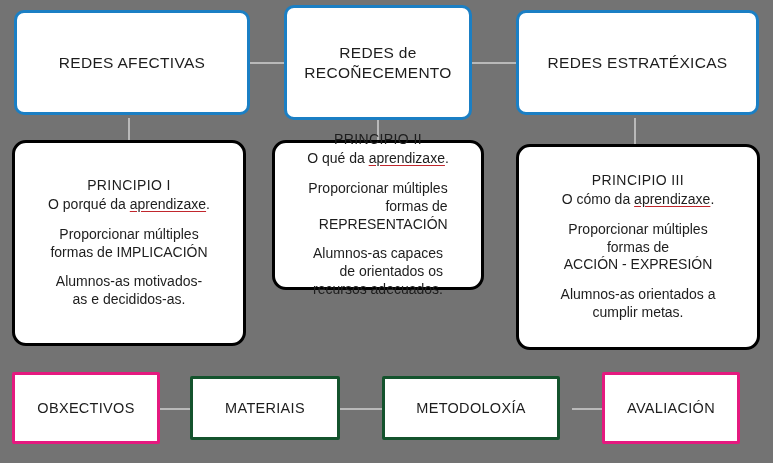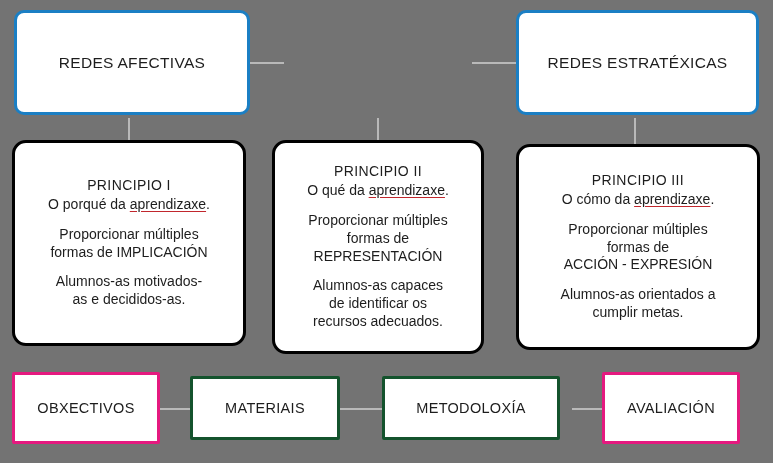--- a/index.html
+++ b/index.html
@@ -111,53 +111,59 @@
   <div class="line v" style="left:634px; top:118px; height:26px;"></div>
 
   <div class="line h" style="left:160px; top:408px; width:30px;"></div>
   <div class="line h" style="left:340px; top:408px; width:42px;"></div>
   <div class="line h" style="left:572px; top:408px; width:30px;"></div>
 
   <div class="net-box" style="left:14px; top:10px; width:236px; height:105px;">
     <span>REDES AFECTIVAS</span>
   </div>
 
+  <div class="net-box" style="left:284px; top:5px; width:188px; height:115px;">
+    <span>
+      <span>REDES de</span><br>
+      <span>RECOÑECEMENTO</span>
+    </span>
+  </div>
 
   <div class="net-box" style="left:516px; top:10px; width:243px; height:105px;text-align:right;">
     <span>REDES ESTRATÉXICAS</span>
   </div>
 
   <div class="prin-box" style="left:12px; top:140px; width:234px; height:206px;">
     <div class="prin-title">PRINCIPIO I</div>
     <div class="prin-sub">
       <span>O porqué da </span><span class="u">aprendizaxe</span><span>.</span>
     </div>
     <div class="prin-para">
       <span>Proporcionar múltiples</span><br>
       <span>formas de IMPLICACIÓN</span>
     </div>
     <div class="prin-para prin-last">
       <span>Alumnos-as motivados-</span><br>
       <span>as e decididos-as.</span>
     </div>
   </div>
 
-  <div class="prin-box" style="left:272px; top:140px; width:212px; height:214px;">
+  <div class="prin-box" style="left:272px; top:140px; width:212px; height:150px;text-align:right;">
     <div class="prin-title">PRINCIPIO II</div>
     <div class="prin-sub">
       <span>O qué da </span><span class="u">aprendizaxe</span><span>.</span>
     </div>
     <div class="prin-para">
       <span>Proporcionar múltiples</span><br>
       <span>formas de</span><br>
       <span>REPRESENTACIÓN</span>
     </div>
     <div class="prin-para prin-last">
       <span>Alumnos-as capaces</span><br>
-      <span>de identificar os</span><br>
+      <span>de orientados os</span><br>
       <span>recursos adecuados.</span>
     </div>
   </div>
 
   <div class="prin-box" style="left:516px; top:144px; width:244px; height:206px;">
     <div class="prin-title">PRINCIPIO III</div>
     <div class="prin-sub">
       <span>O cómo da </span><span class="u">aprendizaxe</span><span>.</span>
     </div>
     <div class="prin-para">

